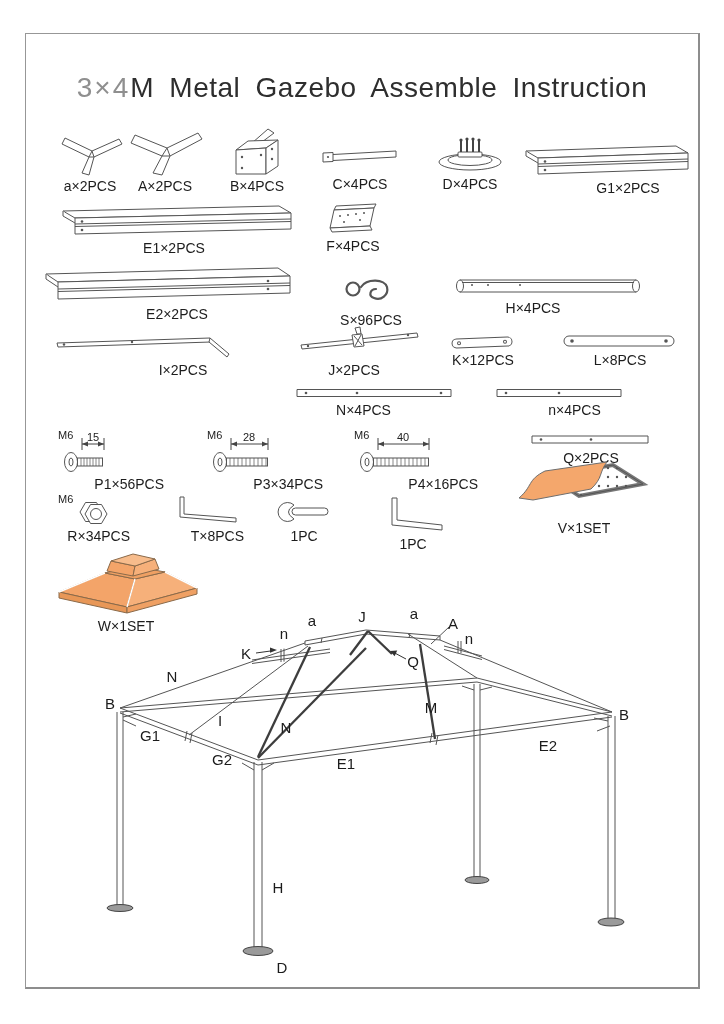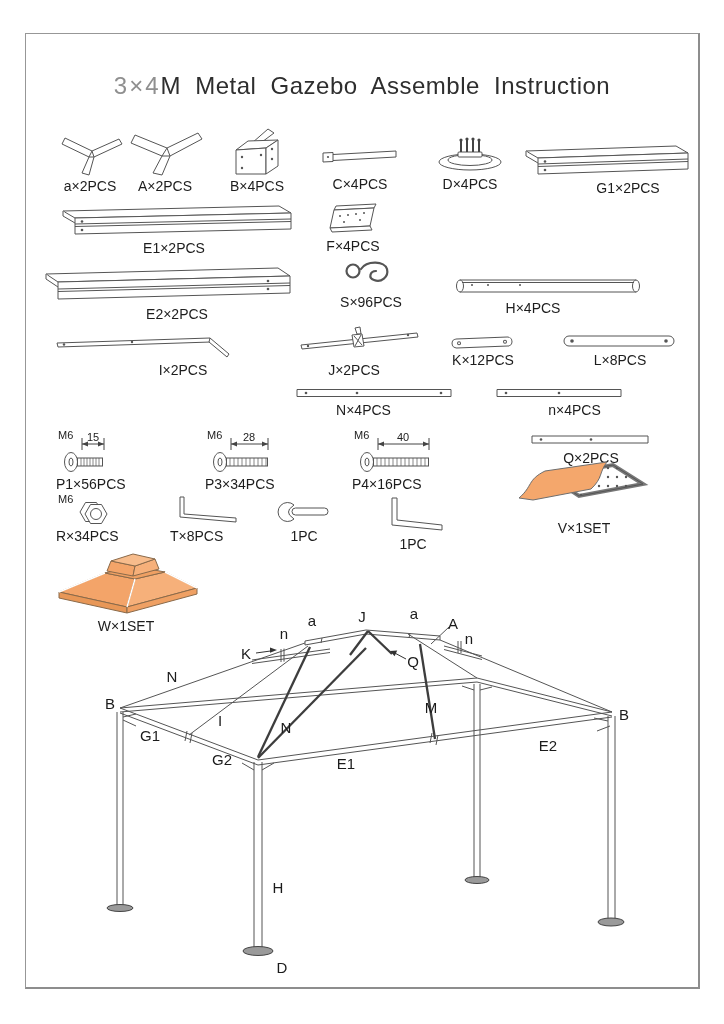--- a/index.html
+++ b/index.html
@@ -1,25 +1,25 @@
 <!DOCTYPE html>
 <html><head>
 <meta charset="utf-8">
 <style>
   html,body{margin:0;padding:0;background:#fff}
   .page{position:relative;width:724px;height:1024px;background:#fff;overflow:hidden;
         font-family:"Liberation Sans","DejaVu Sans",sans-serif;color:#222}
   .frame{position:absolute;left:25px;top:33px;width:672px;height:953px;
          border:1px solid #979797;border-right:2px solid #8d8d8d;border-bottom:2px solid #8d8d8d}
-  .title{position:absolute;left:0;top:72px;width:724px;text-align:center;font-size:24px;
+  .title{position:absolute;left:0;top:72px;width:724px;text-align:center;font-size:28px;
          color:#2e2e2e;word-spacing:7px;letter-spacing:.5px;white-space:nowrap}
   .title .dim{color:#8f8f8f;letter-spacing:2px;word-spacing:0}
   .part{position:absolute;text-align:center;line-height:1}
   .part .lbl{font-size:14px;color:#1d1d1d;margin-top:3px;white-space:nowrap}
-  .part .lbl.la{text-align:left}
+  .part .lbl.la{text-align:right}
   .part svg{display:block;margin:0 auto;overflow:visible}
   .diagram{position:absolute;left:0;top:592px}
   text{font-family:"Liberation Sans","DejaVu Sans",sans-serif}
   .dl{font-size:15px;fill:#1b1b1b}
   .sm{font-size:11px;fill:#222}
 </style>
 </head>
 <body>
 
 <div class="page">
@@ -163,21 +163,21 @@
         </g>
       <path d="M18,25 L250,19 M18,27.5 L250,21.5" stroke="#555" fill="none"></path>
       <g fill="#555">
           <circle cx="228" cy="17" r="1.3"></circle>
           <circle cx="228" cy="25" r="1.3"></circle>
         </g>
     </svg>
     <div class="lbl" style="margin-left:22px">E2×2PCS</div>
   </div>
 
-  <div class="part" style="left:340px;top:258px;width:62px">
+  <div class="part" style="left:340px;top:276px;width:62px">
     <svg width="60" height="34" viewBox="0 0 60 34">
       <g fill="none" stroke="#555" stroke-width="2.2" stroke-linecap="round">
           <circle cx="12" cy="13" r="6.5"></circle>
           <path d="M20,11 C26,2 44,3 46,11 C48,19 40,25 33,22 C27,20 29,13 35,13"></path>
         </g>
     </svg>
     <div class="lbl">S×96PCS</div>
   </div>
 
   <div class="part" style="left:450px;top:272px;width:196px">

